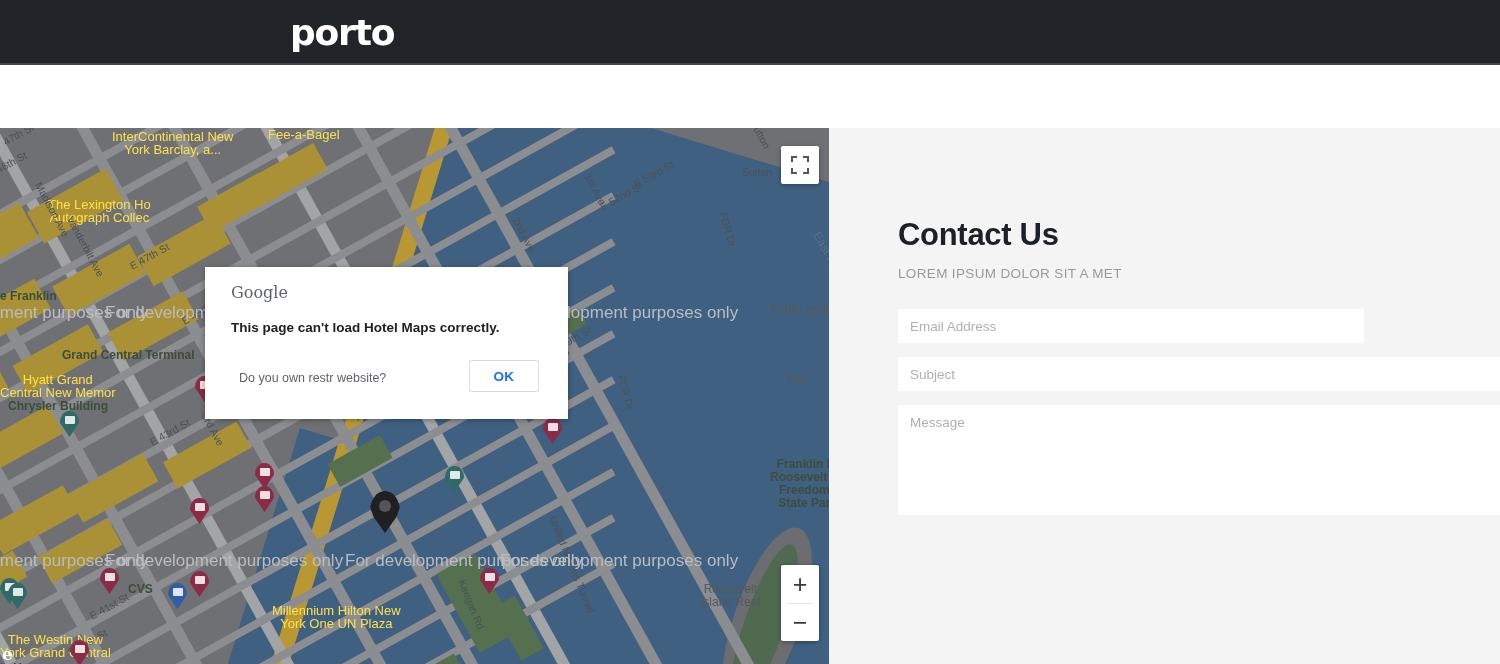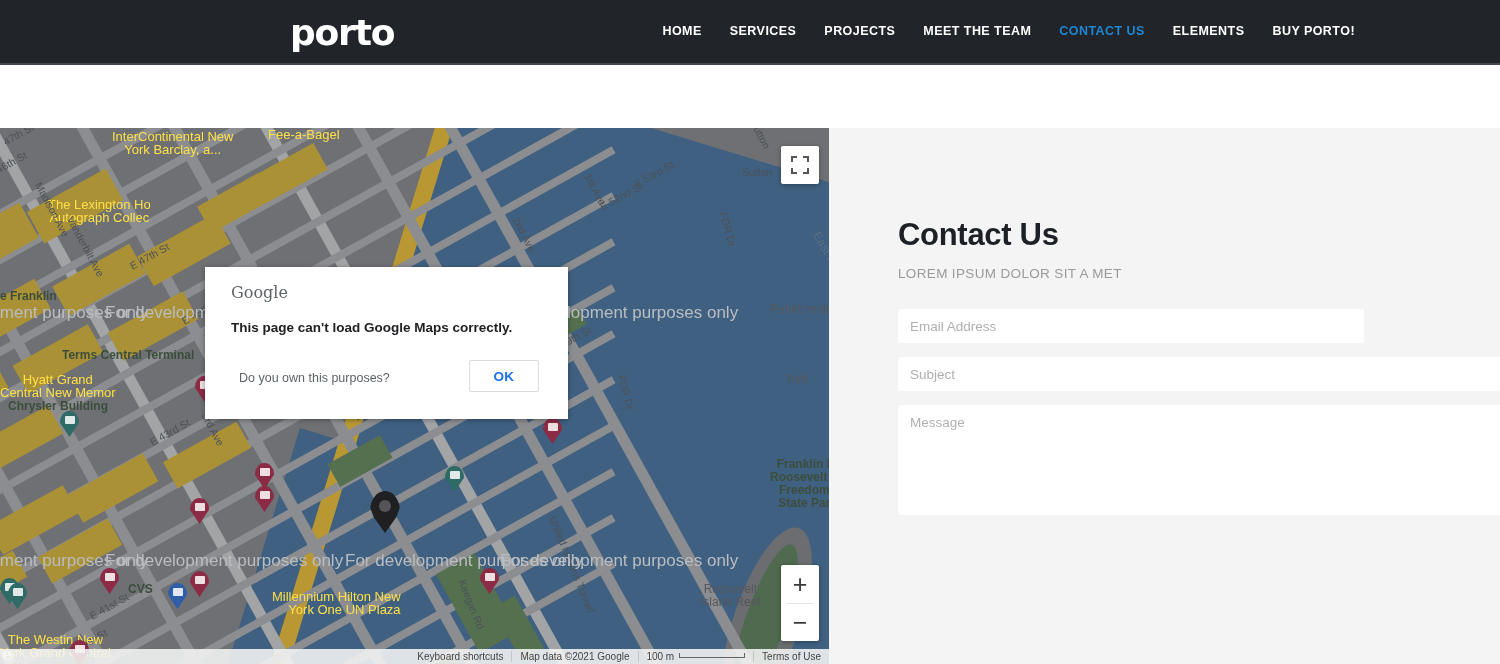--- a/index.html
+++ b/index.html
@@ -362,29 +362,20 @@
     letter-spacing: .9px;
     cursor: pointer;
     font-family: "Liberation Sans", sans-serif;
   }
 </style>
 </head>
 <body>
 
 <div class="header">
   <div class="logo">porto</div>
-  <div class="nav" id="nav-root">
-      <a class="nav-item">HOME</a>
-      <a class="nav-item">SERVICES</a>
-      <a class="nav-item">PROJECTS</a>
-      <a class="nav-item">MEET THE TEAM</a>
-      <a class="nav-item active">CONTACT US</a>
-      <a class="nav-item">ELEMENTS</a>
-      <a class="nav-item">BUY PORTO!</a>
-    </div>
 </div>
 
 <div class="gap-band"></div>
 
 <div class="map-wrap">
   <div class="map-canvas">
 
     <div class="water"></div>
     <div class="water2"></div>
     <div class="fdr"></div>
@@ -444,21 +435,21 @@
         <div class="map-label poi" style="left: 112px; top: 2px;">InterContinental New
 York Barclay, a...</div>
         <div class="map-label poi" style="left: 268px; top: 0px;">Fee-a-Bagel</div>
         <div class="map-label poi" style="left: 48px; top: 70px;">The Lexington Ho
 Autograph Collec</div>
         <div class="map-label street" style="left: 22px; top: 75px; transform: rotate(62deg);">Madison Ave</div>
         <div class="map-label street" style="left: 52px; top: 112px; transform: rotate(62deg);">Vanderbilt Ave</div>
         <div class="map-label street" style="left: -5px; top: 28px; transform: rotate(-29deg);">46th St</div>
         <div class="map-label street" style="left: 2px; top: 0px; transform: rotate(-29deg);">47th St</div>
         <div class="map-label park" style="left: 0px; top: 162px;">e Franklin</div>
-        <div class="map-label park" style="left: 62px; top: 221px;">Terms Central Terminal</div>
+        <div class="map-label park" style="left: 62px; top: 221px;">Grand Central Terminal</div>
         <div class="map-label poi" style="left: 0px; top: 245px;">Hyatt Grand
 Central New Memor</div>
         <div class="map-label park" style="left: 8px; top: 272px;">Chrysler Building</div>
         <div class="map-label street" style="left: 148px; top: 298px; transform: rotate(-29deg);">E 43rd St</div>
         <div class="map-label street" style="left: 180px; top: 177px; transform: rotate(-29deg);">E 45th St</div>
         <div class="map-label street" style="left: 128px; top: 122px; transform: rotate(-29deg);">E 47th St</div>
         <div class="map-label street" style="left: 195px; top: 295px; transform: rotate(62deg);">3rd Ave</div>
         <div class="map-label poi" style="left: 270px; top: 252px;">EVEN Hotel New York
 - Midtown East, an IHG</div>
         <div class="map-label park" style="left: 355px; top: 224px;">Japan Society</div>
@@ -478,21 +469,21 @@
 Roosevelt Fo
 Freedoms
 State Park</div>
         <div class="map-label greytxt" style="left: 700px; top: 455px;">Roosevelt
 Island Reef</div>
         <div class="map-label park" style="left: 128px; top: 455px;">CVS</div>
         <div class="map-label street" style="left: 88px; top: 472px; transform: rotate(-29deg);">E 41st St</div>
         <div class="map-label street" style="left: 66px; top: 508px; transform: rotate(-29deg);">E 40th St</div>
         <div class="map-label street" style="left: 445px; top: 470px; transform: rotate(68deg);">Keegan Rd</div>
         <div class="map-label street" style="left: 520px; top: 430px; transform: rotate(68deg);">United Nations Tunnel</div>
-        <div class="map-label poi" style="left: 272px; top: 462px; text-align: right;">Millennium Hilton New
+        <div class="map-label poi" style="left: 272px; top: 476px;">Millennium Hilton New
 York One UN Plaza</div>
         <div class="map-label poi" style="left: 0px; top: 505px;">The Westin New
 York Grand Central</div>
         <div class="map-label park" style="left: 0px; top: 534px;">ia House</div>
       </div>
     <div id="pins-root">
         <div class="pin teal" style="left: 60px; top: 283px;"></div>
         <div class="pin " style="left: 255px; top: 335px;"></div>
         <div class="pin teal" style="left: 445px; top: 338px;"></div>
         <div class="pin " style="left: 255px; top: 358px;"></div>
@@ -517,54 +508,42 @@
         <div class="watermark" style="left: 500px; top: 423px;">For development purposes only</div>
         <div class="watermark" style="left: -90px; top: 175px;">For development purposes only</div>
         <div class="watermark" style="left: -90px; top: 423px;">For development purposes only</div>
       </div>
 
     <div class="big-pin" style="left:370px; top:363px;"></div>
 
 
     <div class="gm-dialog">
       <div class="gm-dialog-brand">Google</div>
-      <div class="gm-dialog-msg">This page can't load Google Maps correctly.</div>
-      <div class="gm-dialog-sub">Do you own this purposes?</div>
+      <div class="gm-dialog-msg">This page can't load Hotel Maps correctly.</div>
+      <div class="gm-dialog-sub">Do you own restr website?</div>
       <button class="gm-ok">OK</button>
     </div>
 
     <div class="fs-btn">
       <span>
         <svg width="18" height="18" viewBox="0 0 18 18">
           <path d="M1 6 L1 1 L6 1 M12 1 L17 1 L17 6 M17 12 L17 17 L12 17 M6 17 L1 17 L1 12" fill="none" stroke="#555" stroke-width="2"></path>
         </svg>
       </span>
     </div>
 
     <div class="zoom-ctl">
       <div class="zoom-btn">+</div>
       <div class="zoom-sep"></div>
       <div class="zoom-btn">−</div>
     </div>
 
   </div>
 
   <div class="attrib-left">e</div>
-  <div class="attrib">
-    <div style="width:455px"></div>
-    <div class="cell">Keyboard shortcuts</div>
-    <div class="divider"></div>
-    <div class="cell static">Map data ©2021 Google</div>
-    <div class="divider"></div>
-    <div class="cell static">
-      <span>100 m</span><span class="scalebar"></span>
-    </div>
-    <div class="divider"></div>
-    <div class="cell">Terms of Use</div>
-  </div>
 </div>
 
 <div class="contact-panel">
   <div class="contact-title">Contact Us</div>
   <div class="contact-sub">LOREM IPSUM DOLOR SIT A MET</div>
 
   <form class="form">
     <div class="row">
       <input class="inp inp-email" placeholder="Email Address" style="">
     </div>

